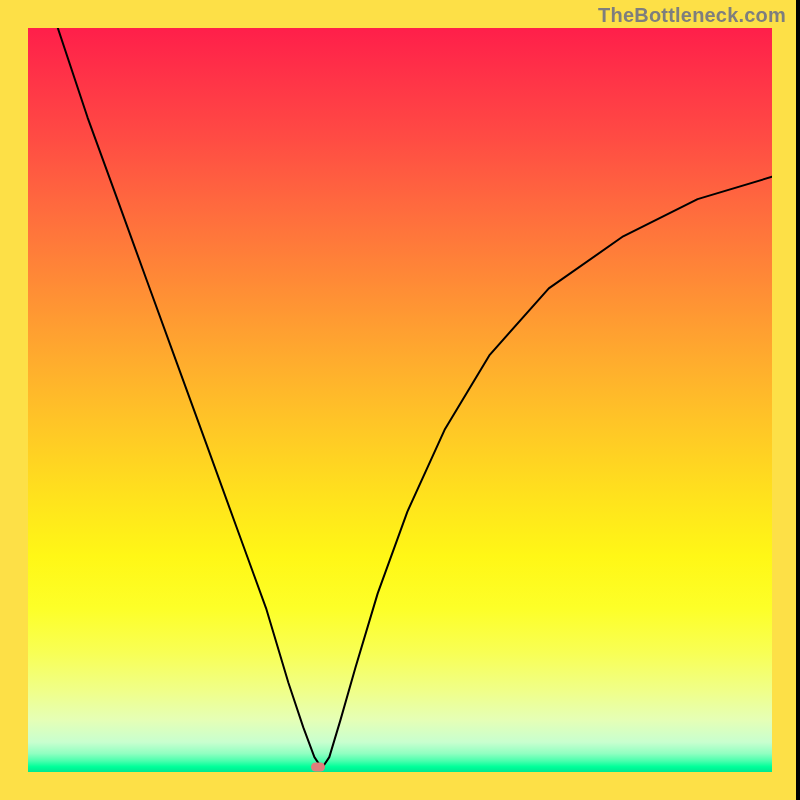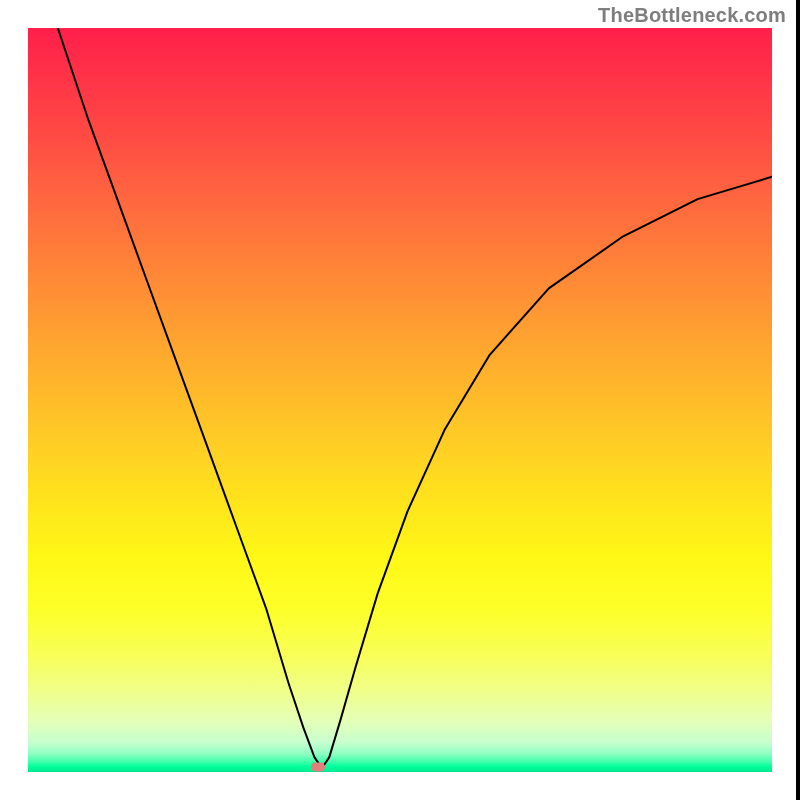--- a/index.html
+++ b/index.html
@@ -8,21 +8,21 @@
     width: 800px;
     height: 800px;
     overflow: hidden;
     background: #000;
     font-family: Arial, Helvetica, sans-serif;
   }
   .frame {
     position: relative;
     width: 796px;
     height: 800px;
-    background: #ffffff;
+    background: #fde047;
   }
   .plot {
     position: absolute;
     left: 28px;
     top: 28px;
     width: 744px;
     height: 744px;
     overflow: hidden;
   }
   .gradient {

